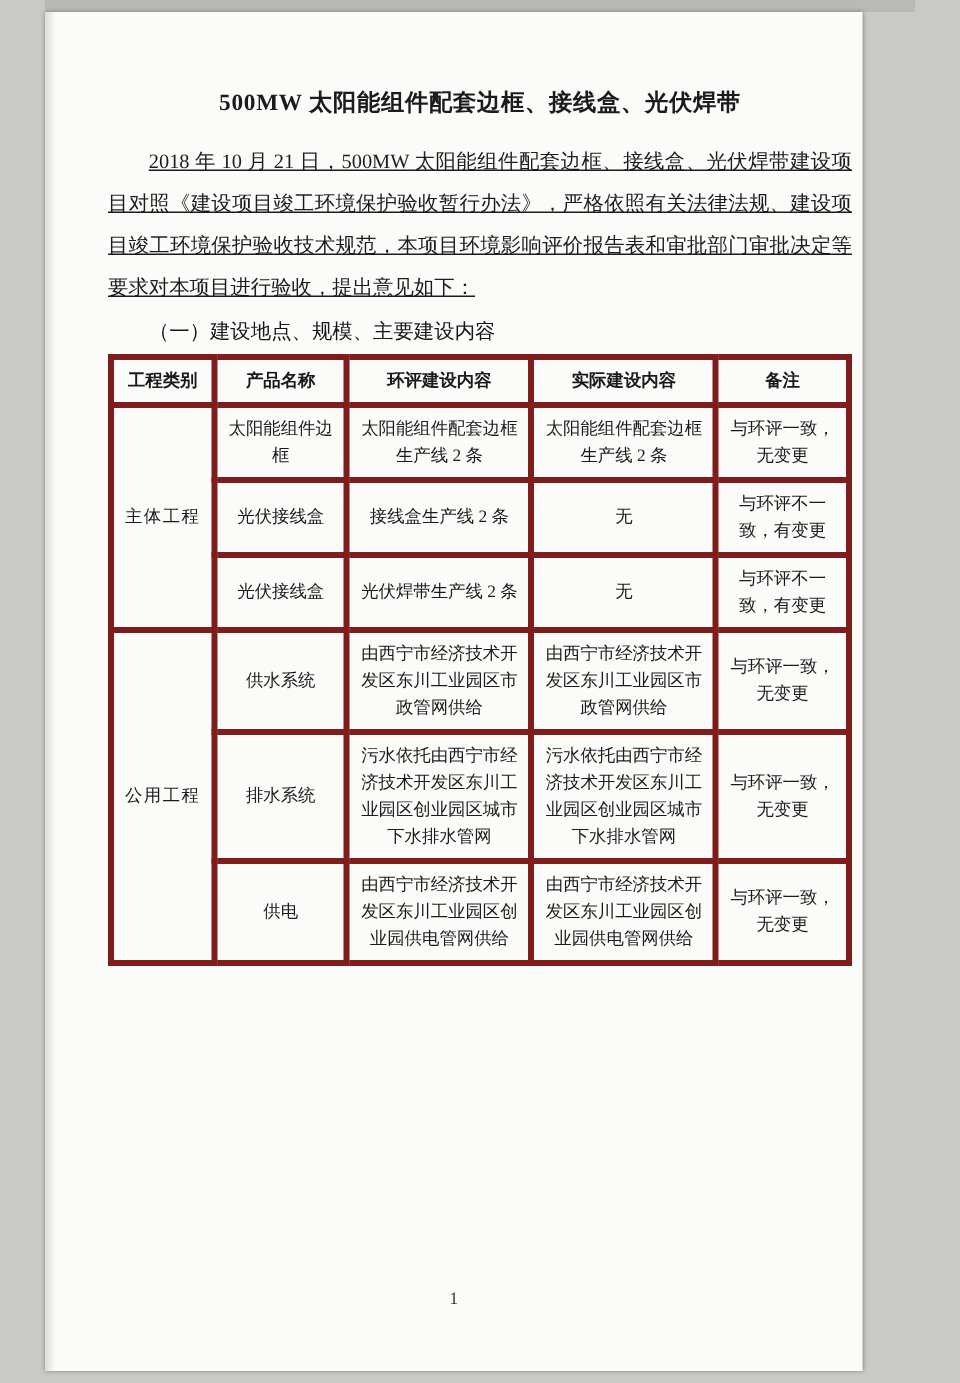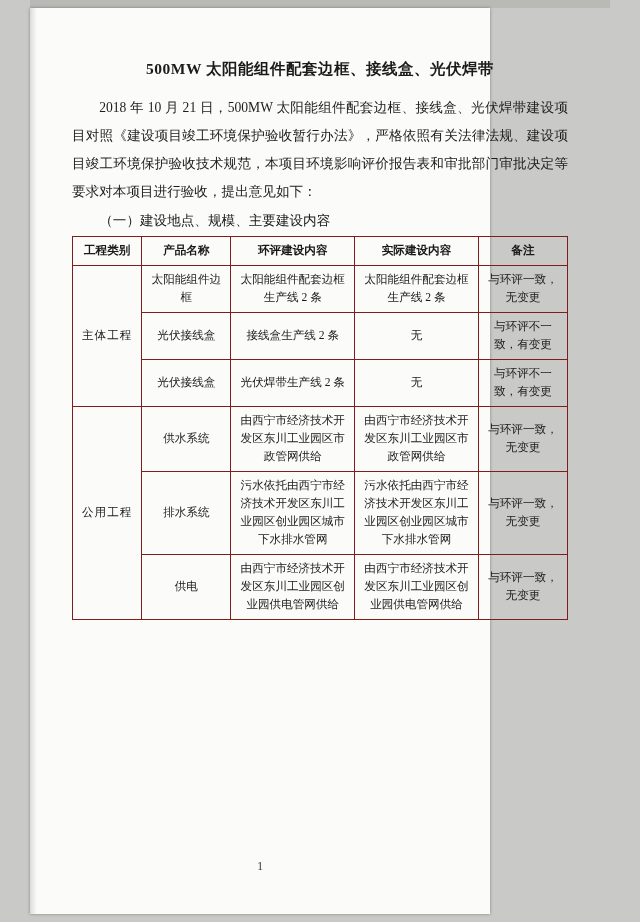--- a/index.html
+++ b/index.html
@@ -10,21 +10,21 @@
     width: 640px;
     height: 922px;
     background: #c9c9c7;
     font-family: "Liberation Serif", serif;
     overflow: hidden;
   }
   .page {
     position: absolute;
     left: 30px;
     top: 8px;
-    width: 460px;
+    width: 545px;
     height: 906px;
     background: #fbfbf9;
     box-shadow: 0 0 3px rgba(0,0,0,0.35);
   }
   .page::before {
     content: "";
     position: absolute;
     left: 0; top: 0; bottom: 0;
     width: 7px;
     background: linear-gradient(to right, #dcdcd6, #fbfbf9);
@@ -51,20 +51,21 @@
     font-size: 13.6px;
     line-height: 28px;
     color: #1c1c1c;
     margin: 0;
     text-align: justify;
     text-justify: inter-ideograph;
     text-indent: 2em;
   }
   p.gap {
     margin-top: 10px;
+    text-decoration: underline;
   }
   .heading {
     font-size: 13.8px;
     line-height: 30px;
     color: #161616;
     margin: 6px 0 0 0;
     text-indent: 2em;
     font-weight: bold;
   }
   .subheading {
@@ -80,21 +81,21 @@
     font-weight: bold;
     margin: 12px 0 4px 0;
     color: #161616;
   }
   table.doc {
     border-collapse: collapse;
     width: 100%;
     table-layout: fixed;
   }
   table.doc td, table.doc th {
-    border: 1px solid #7f1d1d;
+    border: 4px solid #7f1d1d;
     font-size: 11.6px;
     line-height: 18px;
     padding: 5px 4px;
     color: #1a1a1a;
     text-align: center;
     vertical-align: middle;
     font-weight: normal;
   }
   table.doc th {
     font-weight: bold;

